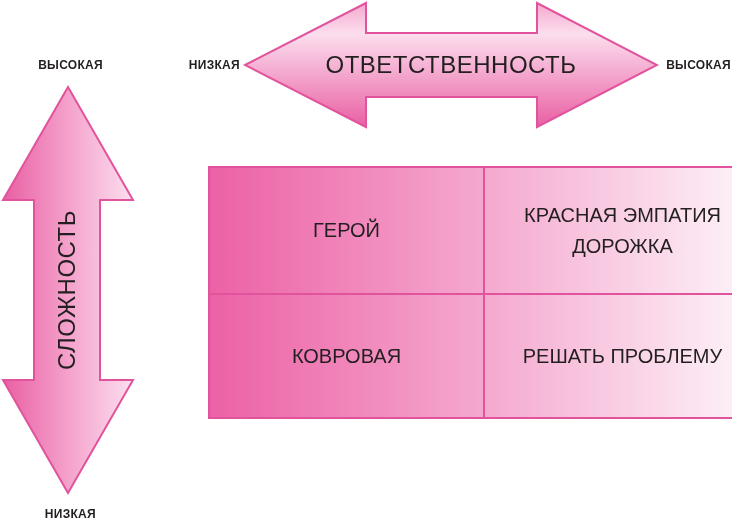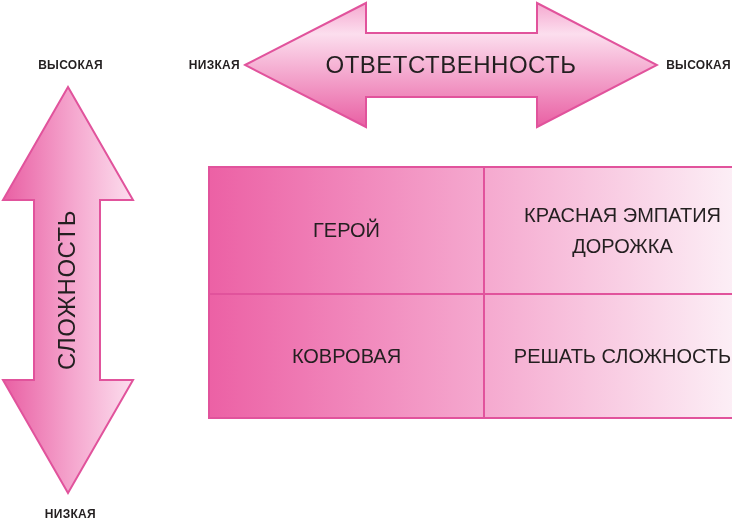--- a/index.html
+++ b/index.html
@@ -126,17 +126,17 @@
     <div class="cell c-tl">
       <span>ГЕРОЙ</span>
     </div>
     <div class="cell c-tr">
       <span>КРАСНАЯ ЭМПАТИЯ ДОРОЖКА</span>
     </div>
     <div class="cell c-bl">
       <span>КОВРОВАЯ</span>
     </div>
     <div class="cell c-br">
-      <span>РЕШАТЬ СЛОЖНОСТЬ</span>
+      <span>РЕШАТЬ ПРОБЛЕМУ</span>
     </div>
   </div>
 
 </div>
 
 </body></html>

